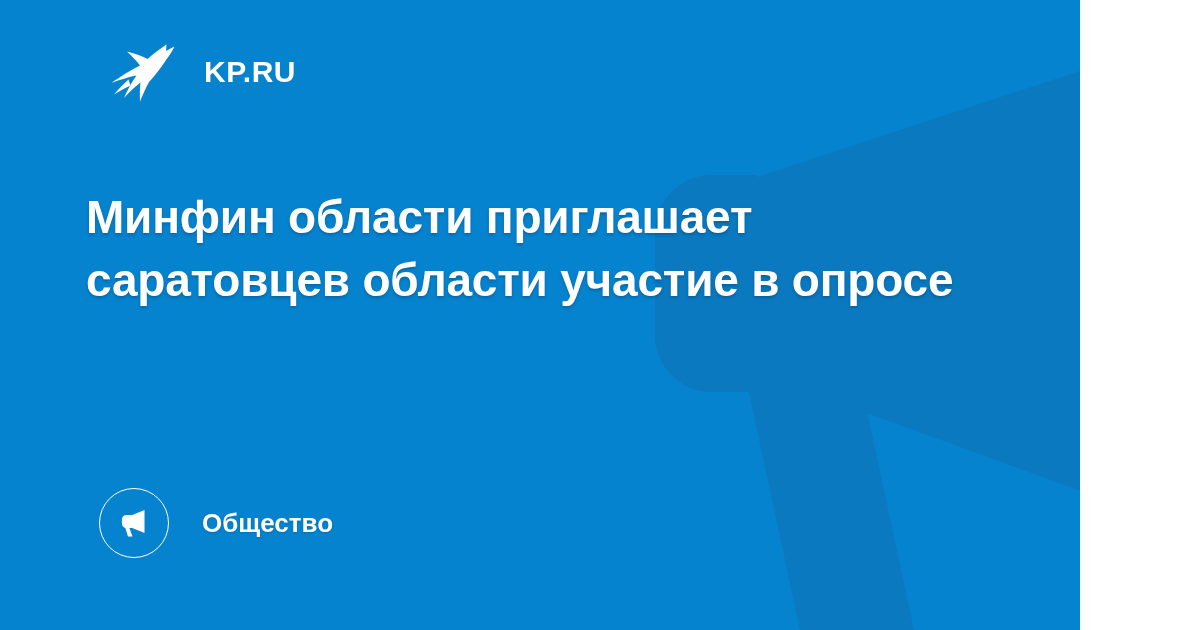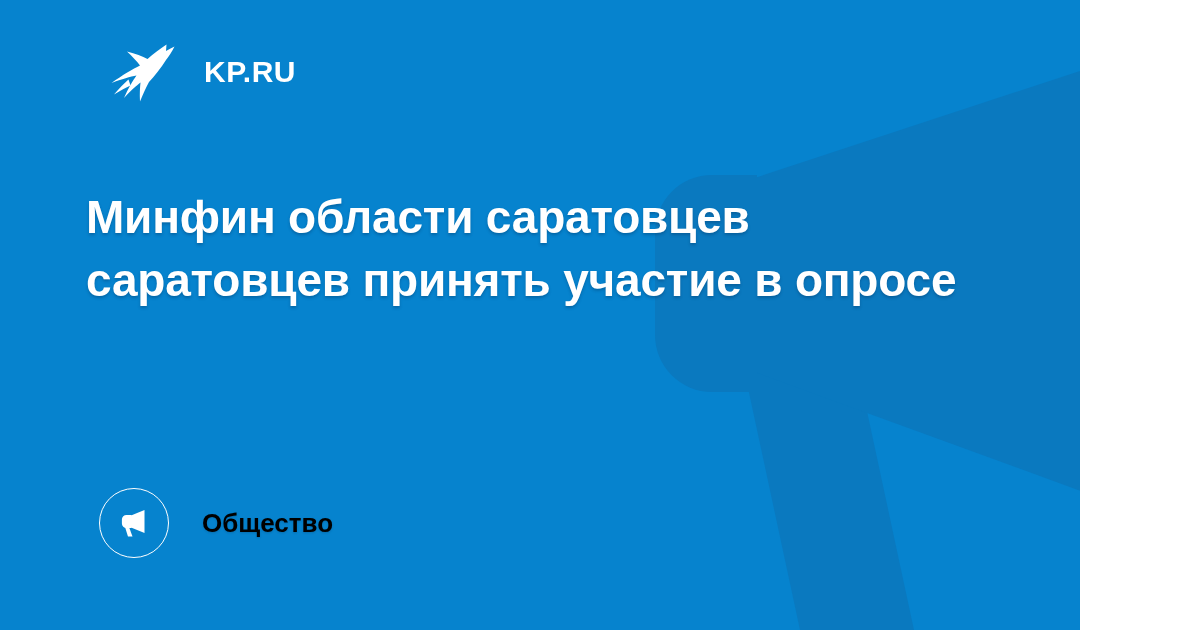--- a/index.html
+++ b/index.html
@@ -83,21 +83,21 @@
     border: 1.5px solid #ffffff;
     border-radius: 50%;
     box-sizing: border-box;
     display: flex;
     align-items: center;
     justify-content: center;
     flex: 0 0 auto;
   }
   #category-circle svg { display: block; }
   #category-label {
-    color: #000000;
+    color: #ffffff;
     font-size: 26px;
     font-weight: bold;
     line-height: 1;
     white-space: nowrap;
     text-shadow: 0 1px 2px rgba(0, 40, 80, 0.22);
   }
 </style>
 </head>
 <body>
 
@@ -131,21 +131,21 @@
                  C46.5 40.0 53.0 32.0 58.0 24.0
                  C61.0 20.0 64.0 15.5 66.5 10.5
                  C63.5 12.0 60.5 13.5 58.0 15.0 Z"></path>
         <path d="M20.5 43.5 C16.0 47.5 11.0 52.5 6.0 58.5
                  C12.5 54.5 18.0 51.5 22.5 49.5 Z"></path>
       </g>
     </svg>
     <span id="brand-name">KP.RU</span>
   </div>
 
-  <h1 id="headline">Минфин области саратовцев саратовцев принять участие в опросе</h1>
+  <h1 id="headline">Минфин области приглашает саратовцев области участие в опросе</h1>
 
   <div id="category">
     <span id="category-circle">
       <svg width="34" height="34" viewBox="0 0 34 34" aria-hidden="true">
         <g fill="#FFFFFF">
 
           <path d="M27.5 4.0 L27.5 27.0 L14.0 21.5 L14.0 9.5 Z"></path>
 
           <path d="M9.5 9.0 L14.5 9.0 L14.5 22.0 L9.5 22.0
                    A4.6 4.6 0 0 1 4.9 17.4 L4.9 13.6

